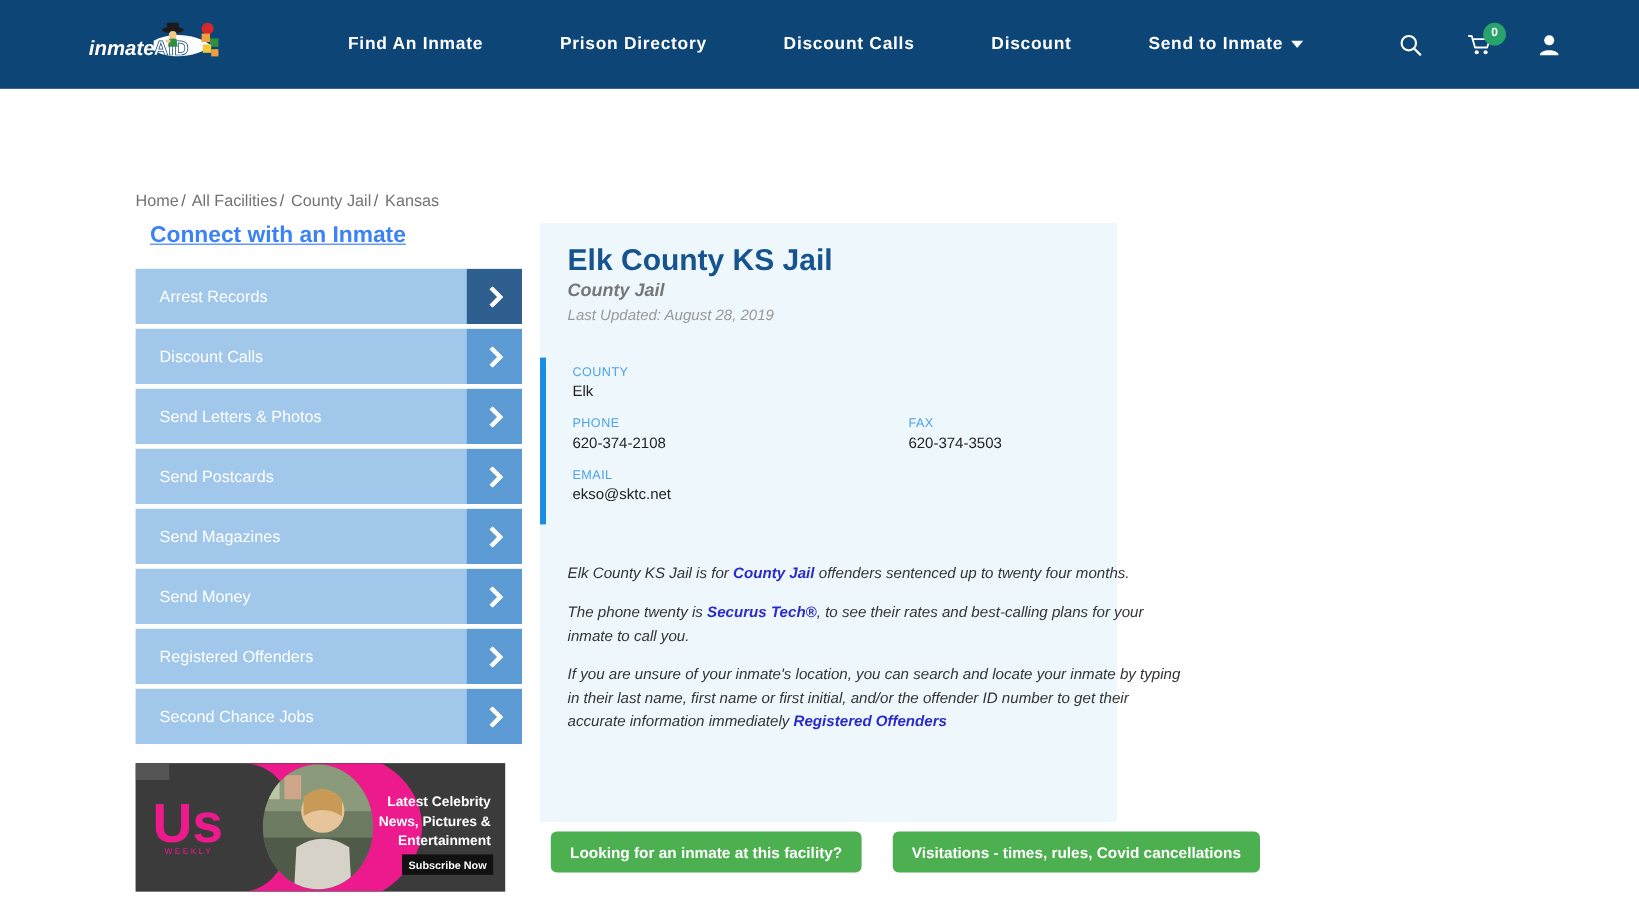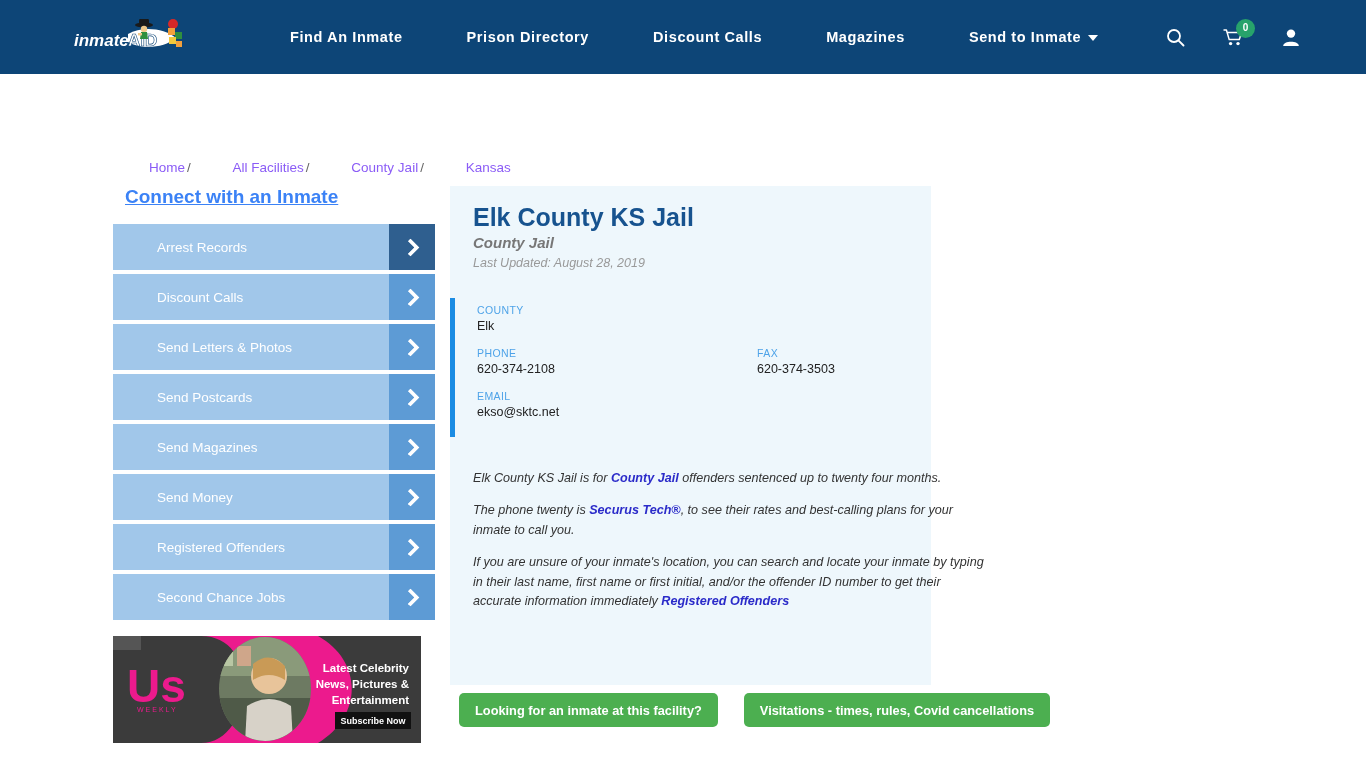--- a/index.html
+++ b/index.html
@@ -62,35 +62,35 @@
 
   
   .page { position: relative; width: 1366px; }
 
   .breadcrumb {
     position: absolute; left: 113px; top: 86px;
     font-size: 13.5px; color: #555;
     font-family: "Liberation Sans", sans-serif;
   }
   .breadcrumb a {
-    color: #8b5cf6; text-decoration: none; cursor: pointer; margin-left: 36px;
+    color: #737373; text-decoration: none; cursor: pointer;
   }
   .breadcrumb .sep { color: #666; margin: 0 2px; }
 
   
   .sidebar { position: absolute; left: 113px; top: 112px; width: 322px; }
   .sidebar-title {
     font-size: 19px; font-weight: bold; color: #3b82f6;
     text-decoration: underline; margin: 0 0 16px 12px;
     font-family: "Liberation Sans", sans-serif;
   }
   .side-btn {
     position: relative; display: flex; align-items: center;
     height: 46px; margin-bottom: 4px;
-    background: #a1c7ea; cursor: pointer; overflow: hidden; padding-left: 24px;
+    background: #a1c7ea; cursor: pointer; overflow: hidden;
   }
   .side-btn .label {
     color: #ffffff; font-size: 13.5px;
     padding-left: 20px; font-family: "Liberation Sans", sans-serif;
   }
   .side-btn .arrow-box {
     position: absolute; right: 0; top: 0;
     width: 46px; height: 46px;
     background: #5d9bd5;
     display: flex; align-items: center; justify-content: center;
@@ -201,21 +201,21 @@
         <rect x="97" y="21" width="7" height="7" fill="#f2c93d"></rect>
         <rect x="104" y="25" width="6" height="6" fill="#f2a03d"></rect>
       </g>
     </svg>
   </div>
 
   <div class="nav">
     <div class="nav-item">Find An Inmate</div>
     <div class="nav-item">Prison Directory</div>
     <div class="nav-item">Discount Calls</div>
-    <div class="nav-item">Magazines</div>
+    <div class="nav-item">Discount</div>
     <div class="nav-item send"><span>Send to Inmate</span><span class="caret"></span></div>
   </div>
 
   <div class="icons">
     <span class="icon-btn">
       <svg width="19" height="19" viewBox="0 0 19 19">
           <circle cx="8" cy="8" r="6" fill="none" stroke="#fff" stroke-width="1.8"></circle>
           <line x1="12.4" y1="12.4" x2="17.5" y2="17.5" stroke="#fff" stroke-width="1.9" stroke-linecap="round"></line>
         </svg>
     </span>

